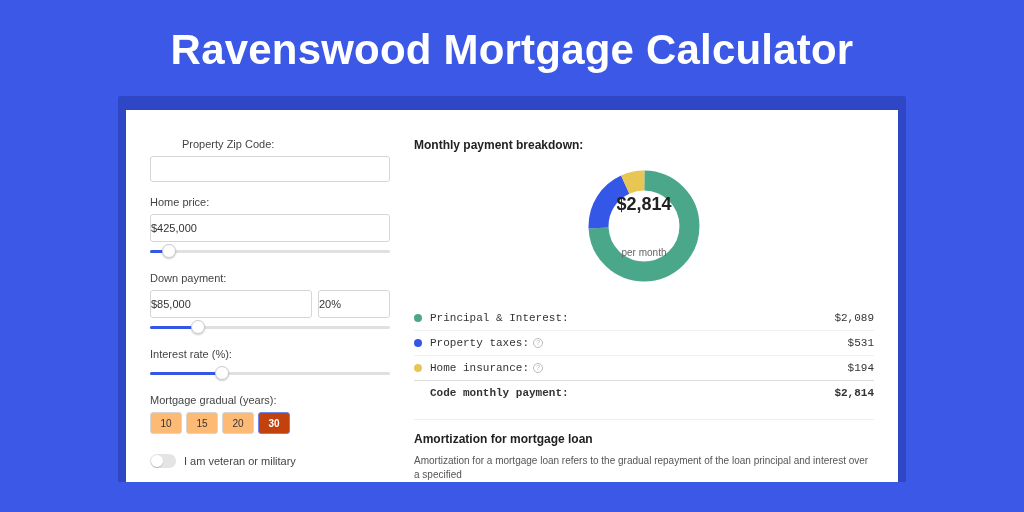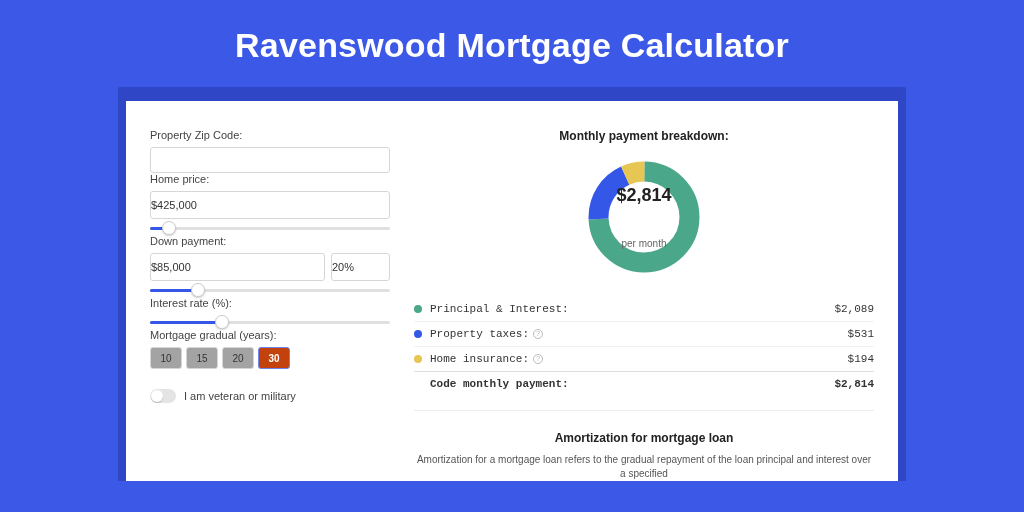--- a/index.html
+++ b/index.html
@@ -6,49 +6,50 @@
   body {
     font-family: -apple-system, BlinkMacSystemFont, "Segoe UI", Arial, sans-serif;
     background: #3b58e6;
     width: 1024px;
     height: 512px;
     overflow: hidden;
   }
   .page-title {
     color: #fff;
     text-align: center;
-    font-size: 34px;
+    font-size: 42px;
     font-weight: 700;
     padding: 26px 0 22px;
     letter-spacing: 0.2px;
   }
   .outer-shadow {
     background: #2f46c7;
     width: 788px;
     margin: 0 auto;
     padding-top: 14px;
     border-radius: 2px 2px 0 0;
   }
   .panel {
     background: #fff;
     width: 772px;
     margin: 0 auto;
     padding: 20px 24px 0;
     display: flex;
     gap: 24px;
   }
   .col-left { width: 240px; flex-shrink: 0; }
-  .col-right { flex: 1; text-align: center; }
+  .col-right { flex: 1; }
 
   .field-label {
     font-size: 11px;
     color: #444;
     margin-bottom: 6px;
-  }
-  .field-label:first-child { margin-top: 8px; }
+    margin-top: 14px;
+  }
+  .field-label:first-child { margin-top: 8px; margin-left: 32px; }
 
   .text-input {
     width: 100%;
     height: 28px;
     border: 1px solid #d6d6d6;
     border-radius: 3px;
     padding: 0 0;
     font-size: 11px;
     color: #333;
   }
@@ -83,28 +84,28 @@
     height: 14px;
     border-radius: 50%;
     background: #fff;
     border: 1px solid #ccc;
     box-shadow: 0 1px 2px rgba(0,0,0,0.2);
     transform: translateX(-7px);
   }
 
   .row-dp { display: flex; gap: 6px; }
   .row-dp .text-input:first-child { flex: 1; }
-  .row-dp .text-input:last-child { width: 59px; }
+  .row-dp .text-input:last-child { width: 72px; }
 
   .period-row { display: flex; gap: 4px; margin-top: 2px; }
   .period-btn {
     width: 32px;
     height: 22px;
     border: 1px solid #d6d6d6;
-    background: #a3a3a3;
+    background: #fdba74;
     font-size: 10px;
     border-radius: 3px;
     color: #333;
     cursor: pointer;
     display: flex;
     align-items: center;
     justify-content: center;
   }
   .period-btn.active {
     background: #c2410c;
@@ -191,21 +192,21 @@
     font-size: 7px;
     color: #bbb;
     display: inline-flex;
     align-items: center;
     justify-content: center;
   }
 
   .amort {
     margin-top: 14px;
     border-top: 1px solid #eee;
-    padding-top: 20px;
+    padding-top: 12px;
   }
   .amort-head {
     font-size: 12px;
     font-weight: 700;
     color: #222;
     margin-bottom: 8px;
   }
   .amort-text {
     font-size: 10px;
     color: #555;

